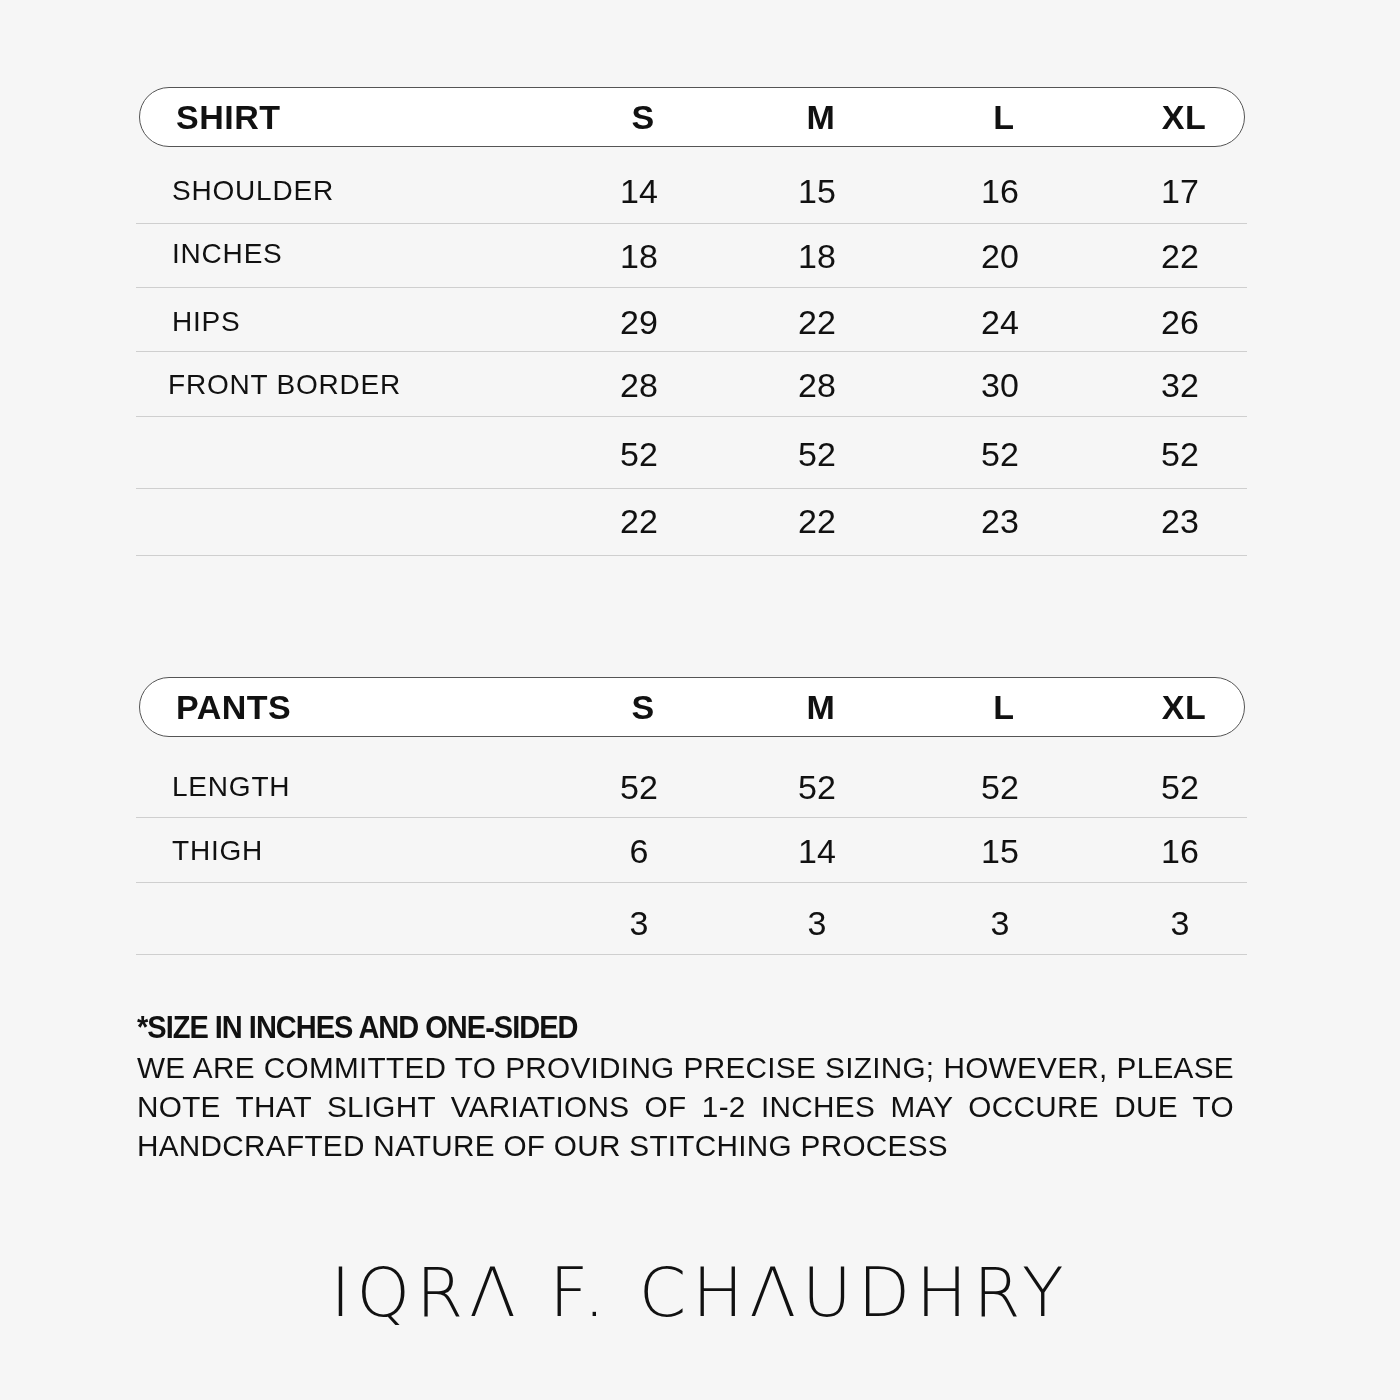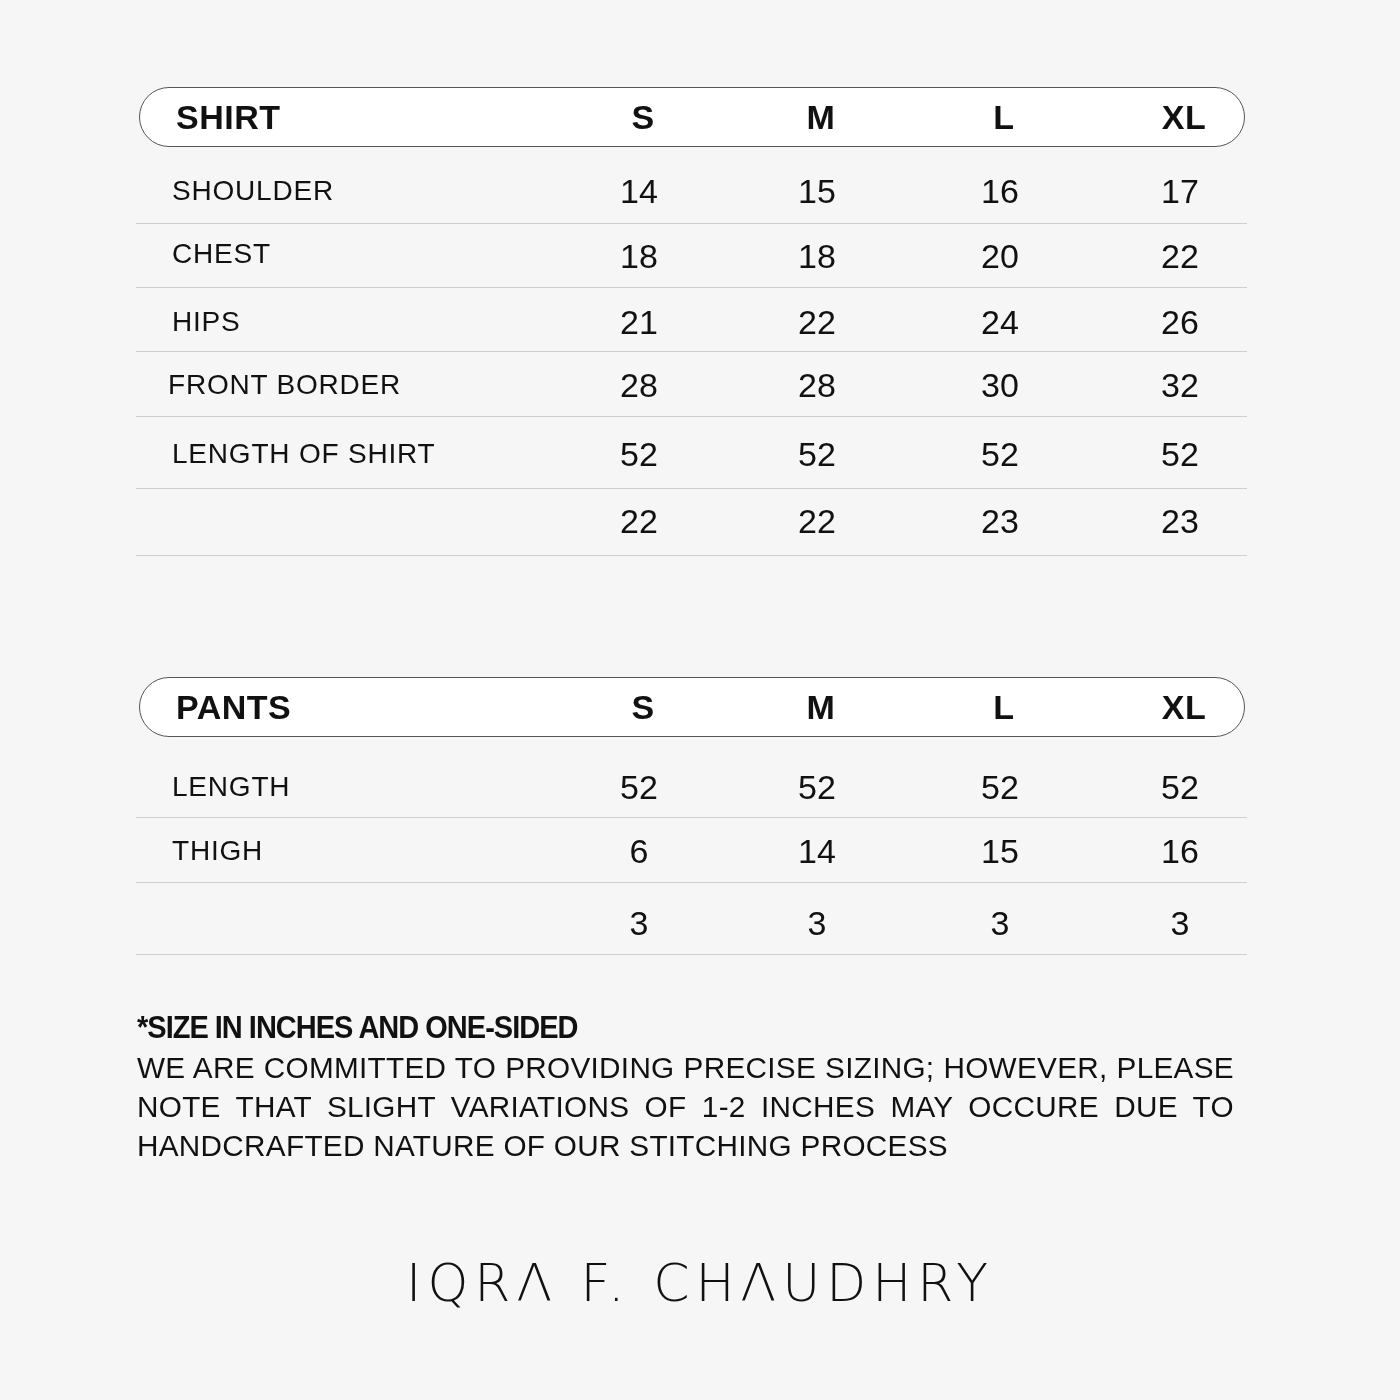--- a/index.html
+++ b/index.html
@@ -82,21 +82,21 @@
     transform-origin: left;
   }
   .brand {
     position: absolute;
     top: 1253px;
     left: 0;
     width: 1400px;
     text-align: center;
     font-family: "DejaVu Sans", sans-serif;
     font-weight: 200;
-    font-size: 52px;
+    font-size: 68px;
     letter-spacing: 6px;
     color: #111;
     -webkit-text-stroke: 0;
   }
 </style>
 </head>
 <body>
 
 <div class="size-table" style="top:87px;">
   <div class="table-header">
@@ -108,42 +108,41 @@
   </div>
   <div style="height:4px"></div>
   <div class="table-row" style="height:72px;">
     <span class="cell label col-label" style="top:56%">SHOULDER</span>
     <span class="cell value col-s" style="top:56%">14</span>
     <span class="cell value col-m" style="top:56%">15</span>
     <span class="cell value col-l" style="top:56%">16</span>
     <span class="cell value col-xl" style="top:56%">17</span>
   </div>
   <div class="table-row" style="height:63px;">
-    <span class="cell label col-label" style="top:48%">CHEST</span>
+    <span class="cell label col-label" style="top:48%">INCHES</span>
     <span class="cell value col-s" style="top:50%">18</span>
     <span class="cell value col-m" style="top:50%">18</span>
     <span class="cell value col-l" style="top:50%">20</span>
     <span class="cell value col-xl" style="top:50%">22</span>
   </div>
   <div class="table-row" style="height:63px;">
     <span class="cell label col-label" style="top:54%">HIPS</span>
-    <span class="cell value col-s" style="top:54%">21</span>
+    <span class="cell value col-s" style="top:54%">29</span>
     <span class="cell value col-m" style="top:54%">22</span>
     <span class="cell value col-l" style="top:54%">24</span>
     <span class="cell value col-xl" style="top:54%">26</span>
   </div>
   <div class="table-row" style="height:64px;">
     <span class="cell label col-label" style="left:32px;top:52%">FRONT BORDER</span>
     <span class="cell value col-s" style="top:52%">28</span>
     <span class="cell value col-m" style="top:52%">28</span>
     <span class="cell value col-l" style="top:52%">30</span>
     <span class="cell value col-xl" style="top:52%">32</span>
   </div>
   <div class="table-row" style="height:71px;">
-    <span class="cell label col-label" style="top:52%">LENGTH OF SHIRT</span>
     <span class="cell value col-s" style="top:52%">52</span>
     <span class="cell value col-m" style="top:52%">52</span>
     <span class="cell value col-l" style="top:52%">52</span>
     <span class="cell value col-xl" style="top:52%">52</span>
   </div>
   <div class="table-row" style="height:66px;">
     <span class="cell value col-s" style="top:48%">22</span>
     <span class="cell value col-m" style="top:48%">22</span>
     <span class="cell value col-l" style="top:48%">23</span>
     <span class="cell value col-xl" style="top:48%">23</span>

